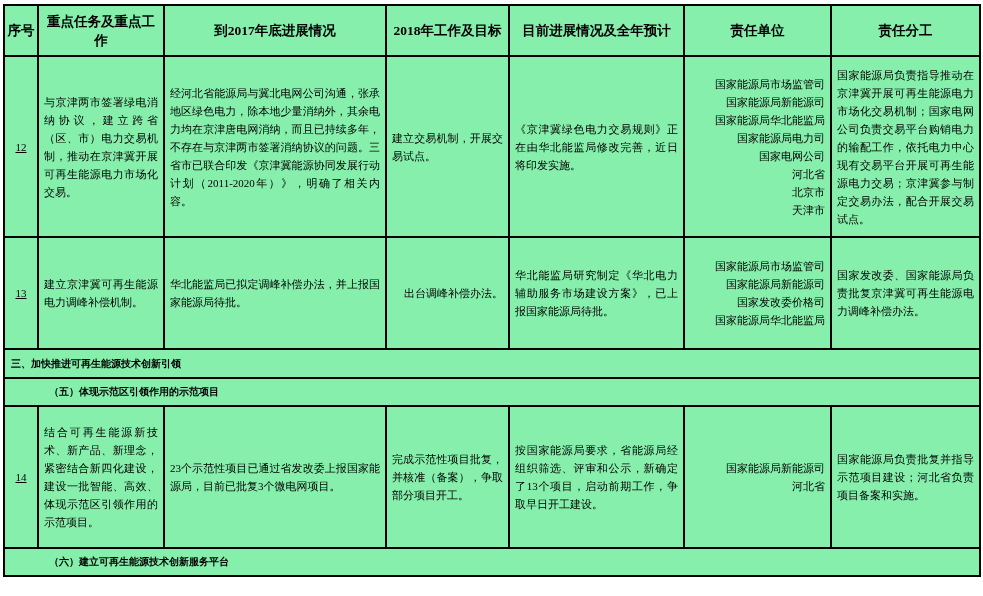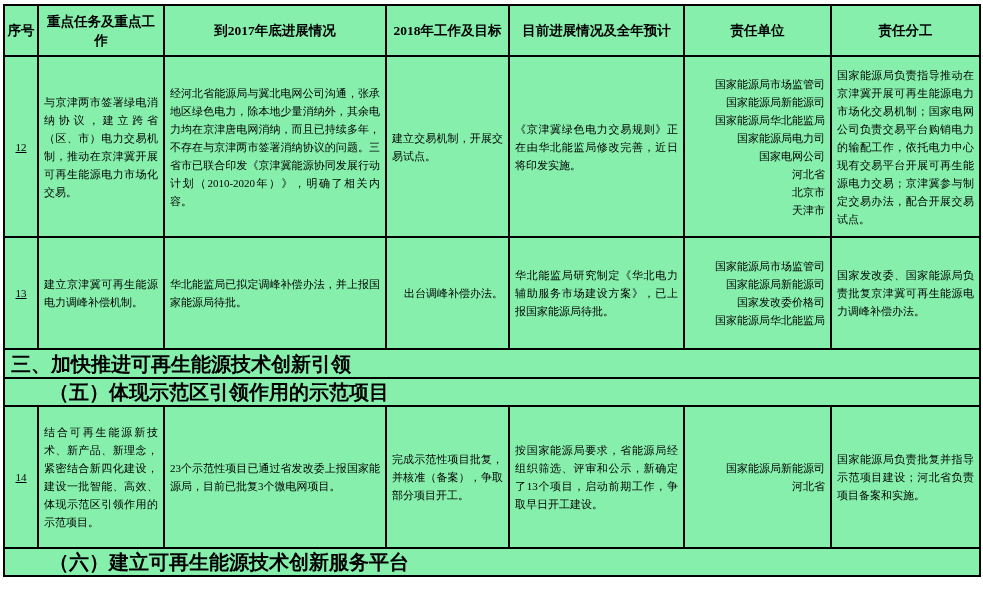--- a/index.html
+++ b/index.html
@@ -32,21 +32,21 @@
     line-height:19px;
     padding:3px 2px;
   }
   td.c-num { text-align:center; font-size:13px; padding:2px 1px;text-decoration:underline; }
   td.c-just { text-align:justify; text-align-last:left; text-justify:inter-character; }
   td.c-left { text-align:right; }
   td.c-units { text-align:right; white-space:pre-line; padding:2px 2px; }
   tr.section-row td {
     font-weight:bold;
     text-align:left;
-    font-size:20px;
+    font-size:10px;
     padding:4px 6px;
   }
   tr.section-row td.indented { padding-left:44px; }
 </style>
 </head>
 <body>
 
 <div class="doc">
   <table class="progress">
     <colgroup>
@@ -66,21 +66,21 @@
         <th>2018年工作及目标</th>
         <th>目前进展情况及全年预计</th>
         <th>责任单位</th>
         <th>责任分工</th>
       </tr>
     </thead>
     <tbody>
       <tr style="height:181px">
         <td class="c-num">12</td>
         <td class="c-just">与京津两市签署绿电消纳协议，建立跨省（区、市）电力交易机制，推动在京津冀开展可再生能源电力市场化交易。</td>
-        <td class="c-just">经河北省能源局与冀北电网公司沟通，张承地区绿色电力，除本地少量消纳外，其余电力均在京津唐电网消纳，而且已持续多年，不存在与京津两市签署消纳协议的问题。三省市已联合印发《京津冀能源协同发展行动计划（2010-2020年）》，明确了相关内容。</td>
+        <td class="c-just">经河北省能源局与冀北电网公司沟通，张承地区绿色电力，除本地少量消纳外，其余电力均在京津唐电网消纳，而且已持续多年，不存在与京津两市签署消纳协议的问题。三省市已联合印发《京津冀能源协同发展行动计划（2011-2020年）》，明确了相关内容。</td>
         <td class="c-just">建立交易机制，开展交易试点。</td>
         <td class="c-just">《京津冀绿色电力交易规则》正在由华北能监局修改完善，近日将印发实施。</td>
         <td class="c-units">国家能源局市场监管司
 国家能源局新能源司
 国家能源局华北能监局
 国家能源局电力司
 国家电网公司
 河北省
 北京市
 天津市</td>

